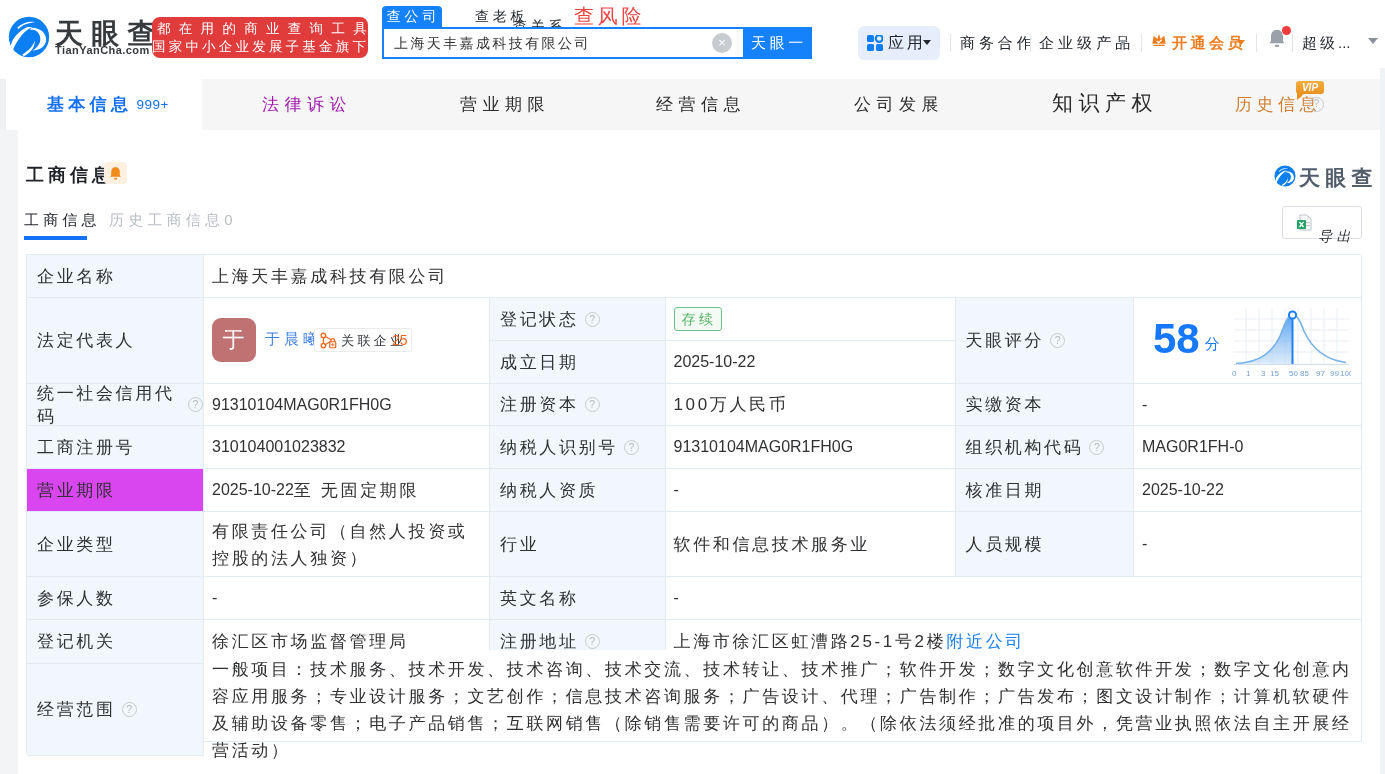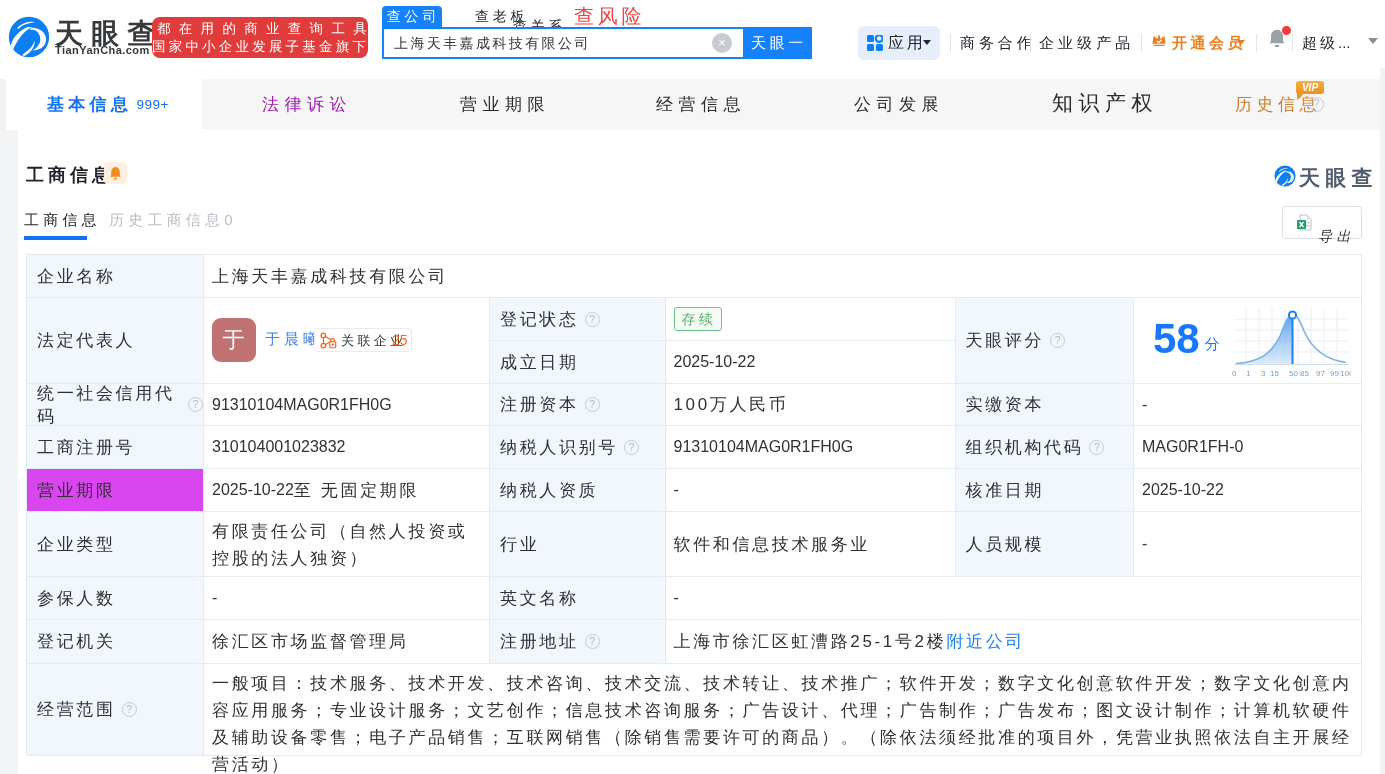--- a/index.html
+++ b/index.html
@@ -275,18 +275,18 @@
         <span class="qm">?</span>
       </div>
 <div class="abs cell " style="left:638.5px;top:365px;width:696.5px;height:44px;background:#fff;padding-left:8px;">
         <span class="cjk">上海市徐汇区虹漕路25-1号2楼</span> 
         <span class="cjk" style="color:#1a80f0">附近公司</span>
       </div>
 <div class="abs cell " style="left:0px;top:409px;width:177px;height:92px;background:#f1f7fc;padding-left:10px;">
         <span class="cjk">经营范围</span> 
         <span class="qm">?</span>
       </div>
-<div class="abs cell top9" style="left:177px;top:409px;width:1158px;height:92px;background:#fff;padding-left:8px;">
+<div class="abs cell top9" style="left:177px;top:395px;width:1158px;height:92px;background:#fff;padding-left:8px;">
         <div class="cjk" style="line-height:27px;width:1145px">一般项目：技术服务、技术开发、技术咨询、技术交流、技术转让、技术推广；软件开发；数字文化创意软件开发；数字文化创意内容应用服务；专业设计服务；文艺创作；信息技术咨询服务；广告设计、代理；广告制作；广告发布；图文设计制作；计算机软硬件及辅助设备零售；电子产品销售；互联网销售（除销售需要许可的商品）。（除依法须经批准的项目外，凭营业执照依法自主开展经营活动）</div>
       </div>
 </div>
 
 </div>
 
 </body></html>

